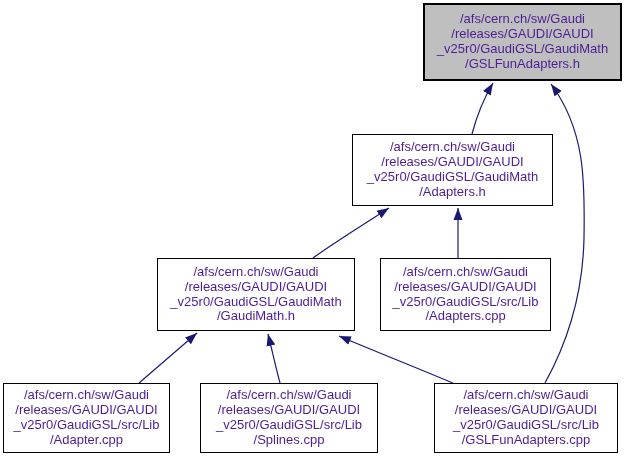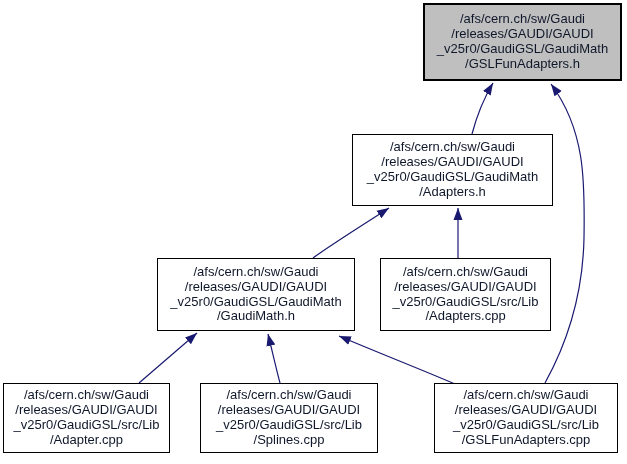--- a/index.html
+++ b/index.html
@@ -14,21 +14,21 @@
   .edge-layer {
     position: absolute;
     left: 0; top: 0;
     width: 627px; height: 464px;
   }
   .node {
     position: absolute;
     box-sizing: border-box;
     border: 1px solid #000000;
     background: #ffffff;
-    color: #0f172a;
+    color: #4c1d95;
     display: flex;
     align-items: center;
     justify-content: center;
     text-align: center;
     font-size: 13px;
     line-height: 14.8px;
     cursor: pointer;
   }
   .node .label { white-space: pre-line; }
   .node.highlight {

